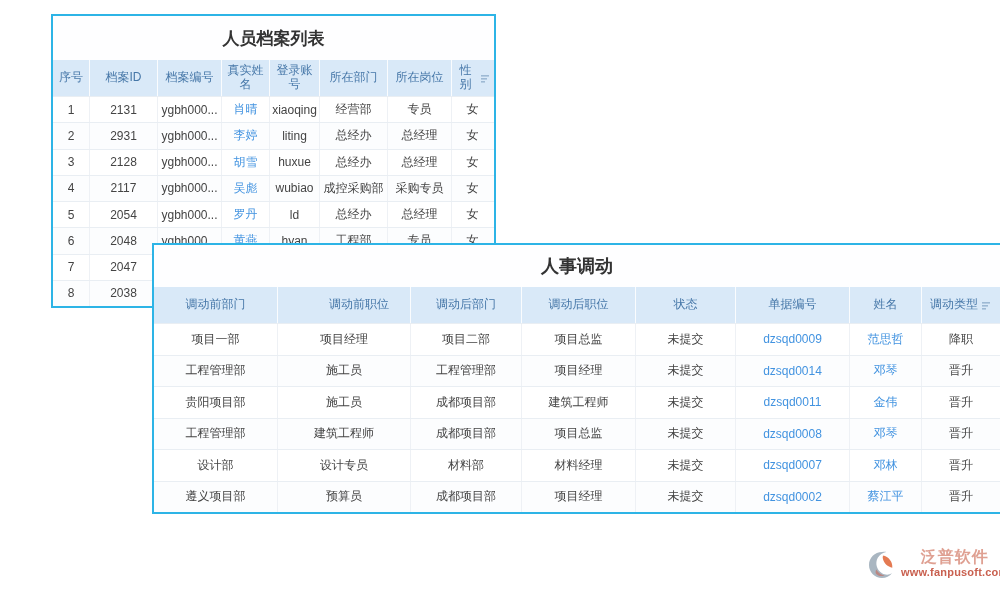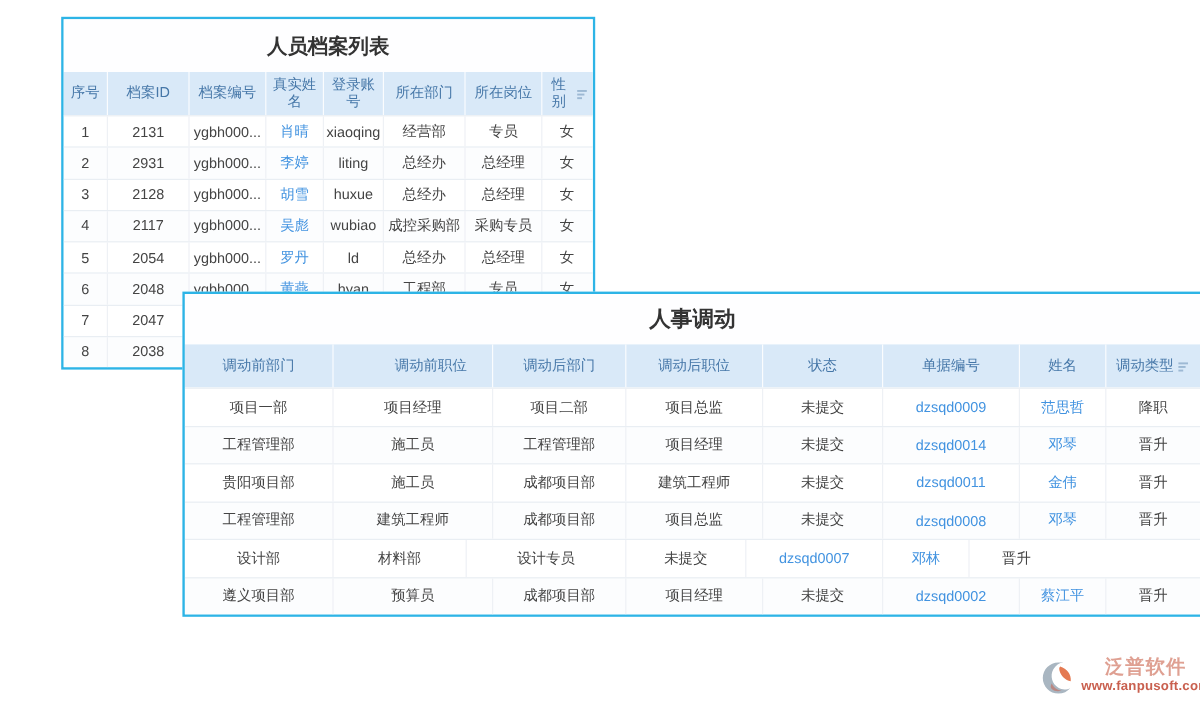--- a/index.html
+++ b/index.html
@@ -433,25 +433,28 @@
           <span class="link">邓琴</span>
         </div>
         <div class="td" style="width: 79px;">
           <span>晋升</span>
         </div>
       </div>
       <div class="tr">
         <div class="td" style="width: 123px;">
           <span>设计部</span>
         </div>
+        <div class="td" style="width: 133px;">
+          <span>设计专员</span>
+        </div>
         <div class="td" style="width: 111px;">
           <span>材料部</span>
         </div>
-        <div class="td" style="width: 133px;">
-          <span>设计专员</span>
+        <div class="td" style="width: 114px;">
+          <span>材料经理</span>
         </div>
         <div class="td" style="width: 100px;">
           <span>未提交</span>
         </div>
         <div class="td" style="width: 114px;">
           <span class="link">dzsqd0007</span>
         </div>
         <div class="td" style="width: 72px;">
           <span class="link">邓林</span>
         </div>

